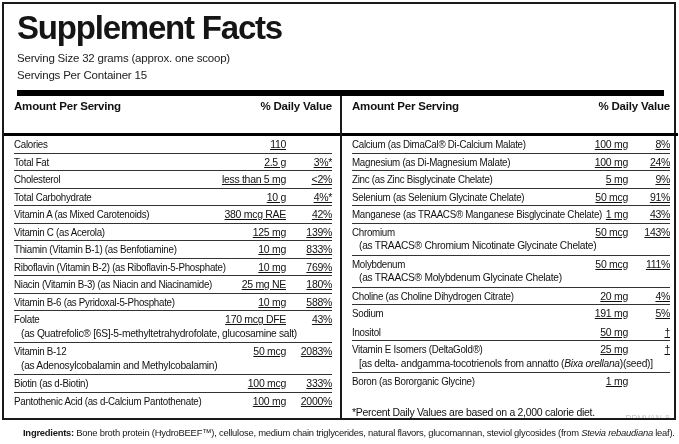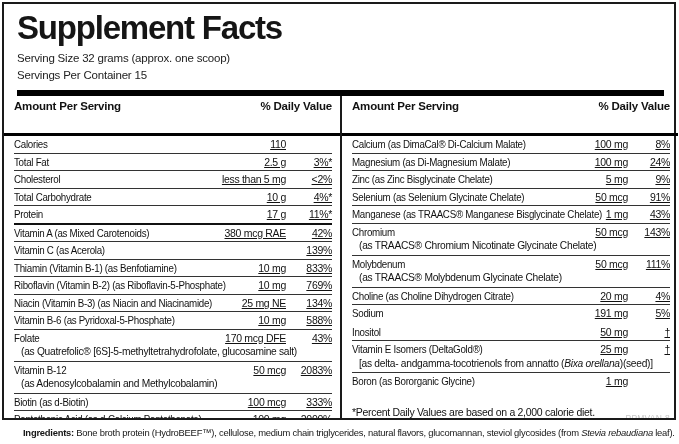--- a/index.html
+++ b/index.html
@@ -84,37 +84,31 @@
           <span class="d">&lt;2%</span>
             </div>
           </div>
         <div class="entry">
             <div class="line">
           <span class="n"><span class="c">Total Carbohydrate</span></span>
           <span class="a">10 g</span>
           <span class="d">4%*</span>
             </div>
           </div>
-        <div class="entry thickline">
-            <div class="line">
-          <span class="n"><span class="c">Protein</span></span>
-          <span class="a">17 g</span>
-          <span class="d">11%*</span>
-            </div>
-          </div>
         <div class="entry">
             <div class="line">
           <span class="n"><span class="c">Vitamin A (as Mixed Carotenoids)</span></span>
           <span class="a">380 mcg RAE</span>
           <span class="d">42%</span>
             </div>
           </div>
         <div class="entry">
             <div class="line">
           <span class="n"><span class="c">Vitamin C (as Acerola)</span></span>
+          <span class="a">125 mg</span>
           <span class="d">139%</span>
             </div>
           </div>
         <div class="entry">
             <div class="line">
           <span class="n"><span class="c">Thiamin (Vitamin B-1) (as Benfotiamine)</span></span>
           <span class="a">10 mg</span>
           <span class="d">833%</span>
             </div>
           </div>
@@ -122,21 +116,21 @@
             <div class="line">
           <span class="n"><span class="c">Riboflavin (Vitamin B-2) (as Riboflavin-5-Phosphate)</span></span>
           <span class="a">10 mg</span>
           <span class="d">769%</span>
             </div>
           </div>
         <div class="entry">
             <div class="line">
           <span class="n"><span class="c">Niacin (Vitamin B-3) (as Niacin and Niacinamide)</span></span>
           <span class="a">25 mg NE</span>
-          <span class="d">134%</span>
+          <span class="d">180%</span>
             </div>
           </div>
         <div class="entry">
             <div class="line">
           <span class="n"><span class="c">Vitamin B-6 (as Pyridoxal-5-Phosphate)</span></span>
           <span class="a">10 mg</span>
           <span class="d">588%</span>
             </div>
           </div>
         <div class="entry">

